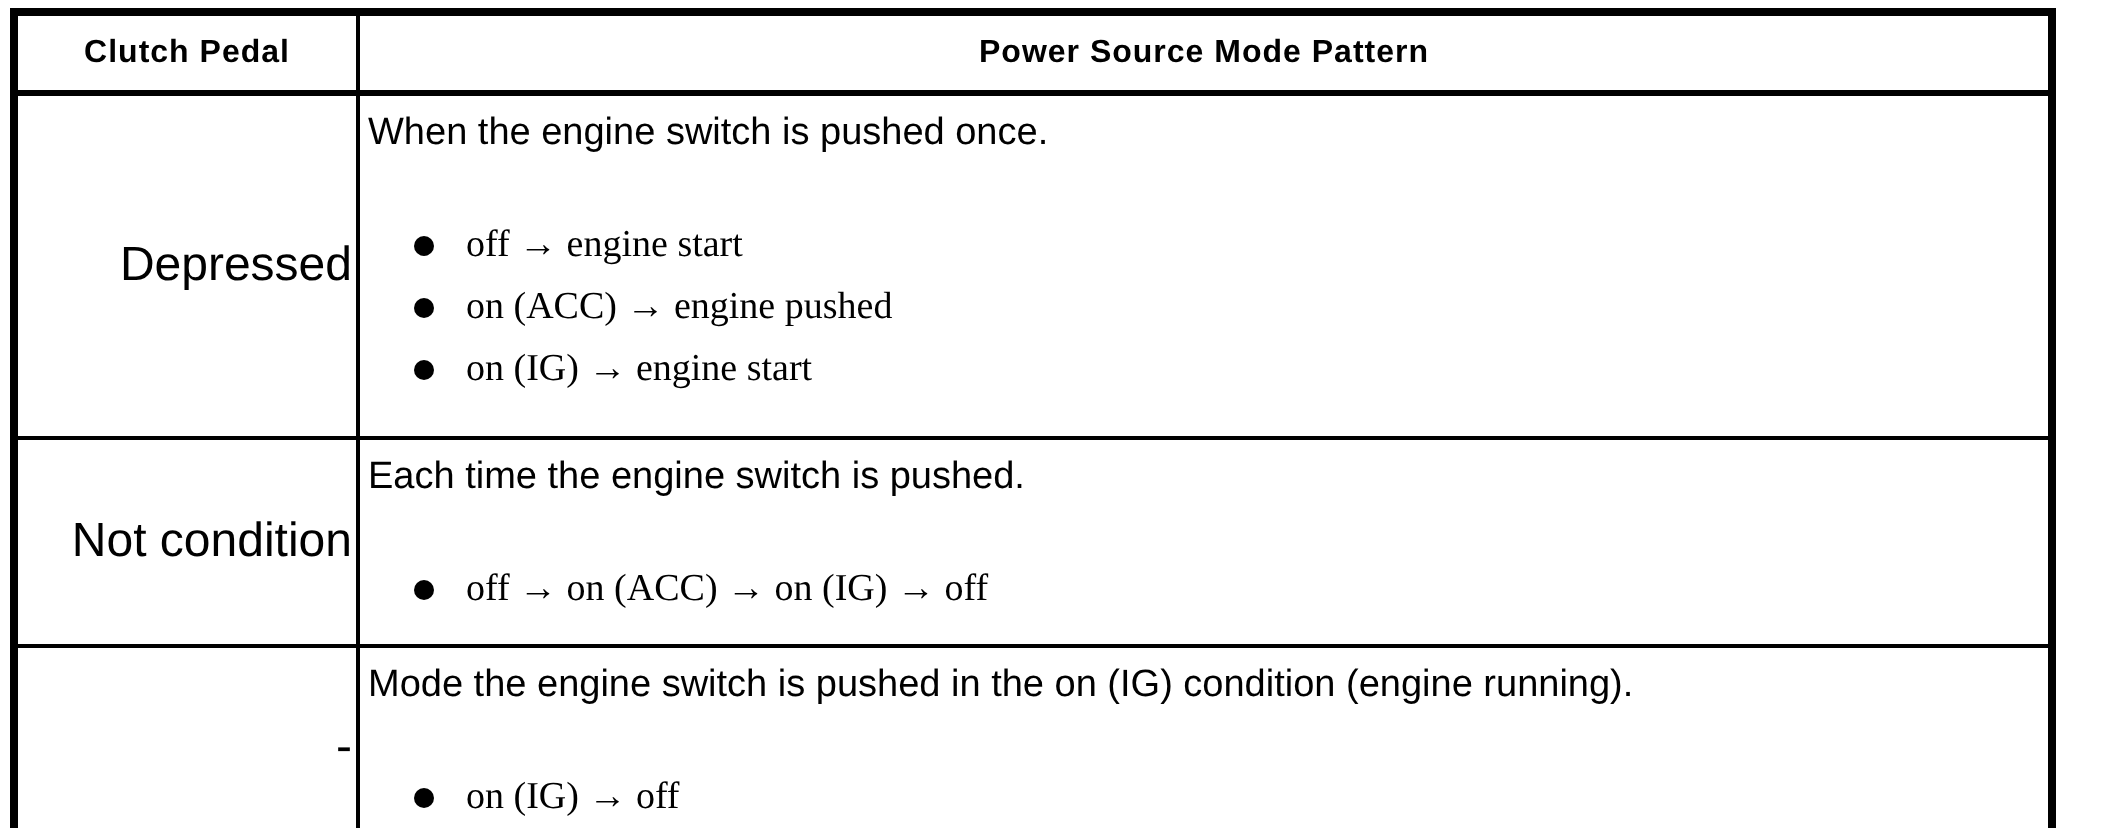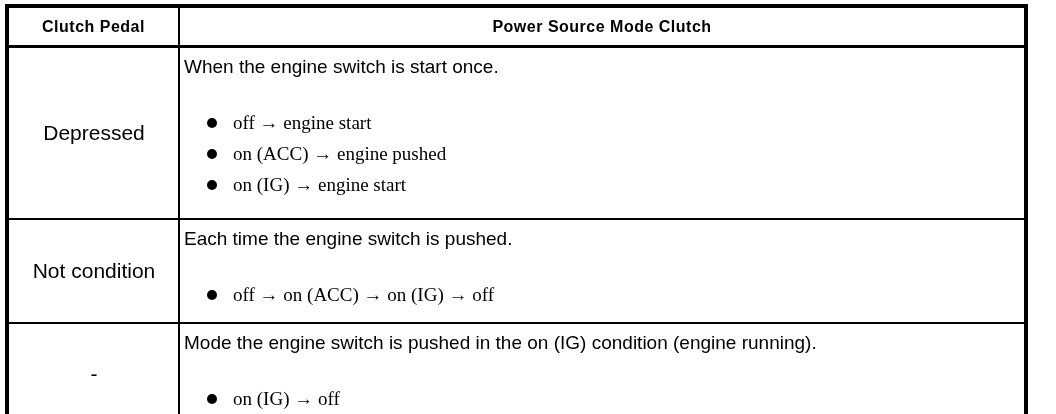--- a/index.html
+++ b/index.html
@@ -33,23 +33,23 @@
   .doc-table thead th {
     height: 37px;
     border-bottom-width: 3px;
     font-size: 16px;
     font-weight: bold;
     letter-spacing: 0.5px;
     text-align: center;
     vertical-align: middle;
   }
   td.pedal-cell {
-    font-size: 21px;
+    font-size: 24px;
     vertical-align: middle;
-    text-align: center;
+    text-align: right;
     padding: 0 2px 0 3px;
     line-height: 24px;
   }
   td.pattern-cell {
     font-size: 19px;
     vertical-align: top;
     padding: 6px 4px 4px 4px;
   }
   tr.row-1 td { height: 160px; }
   tr.row-2 td { height: 92px; }
@@ -85,28 +85,28 @@
 <body>
 
 <table class="doc-table">
   <colgroup>
     <col class="col-pedal">
     <col class="col-pattern">
   </colgroup>
   <thead>
     <tr>
       <th>Clutch Pedal</th>
-      <th>Power Source Mode Clutch</th>
+      <th>Power Source Mode Pattern</th>
     </tr>
   </thead>
   <tbody>
     <tr class="row-1">
       <td class="pedal-cell">Depressed</td>
       <td class="pattern-cell">
-        <p class="condition">When the engine switch is start once.</p>
+        <p class="condition">When the engine switch is pushed once.</p>
         <ul class="pattern-list">
           <li>
             <span class="bullet-dot"></span>
             <span>off → engine start</span>
           </li>
           <li>
             <span class="bullet-dot"></span>
             <span>on (ACC) → engine pushed</span>
           </li>
           <li>

